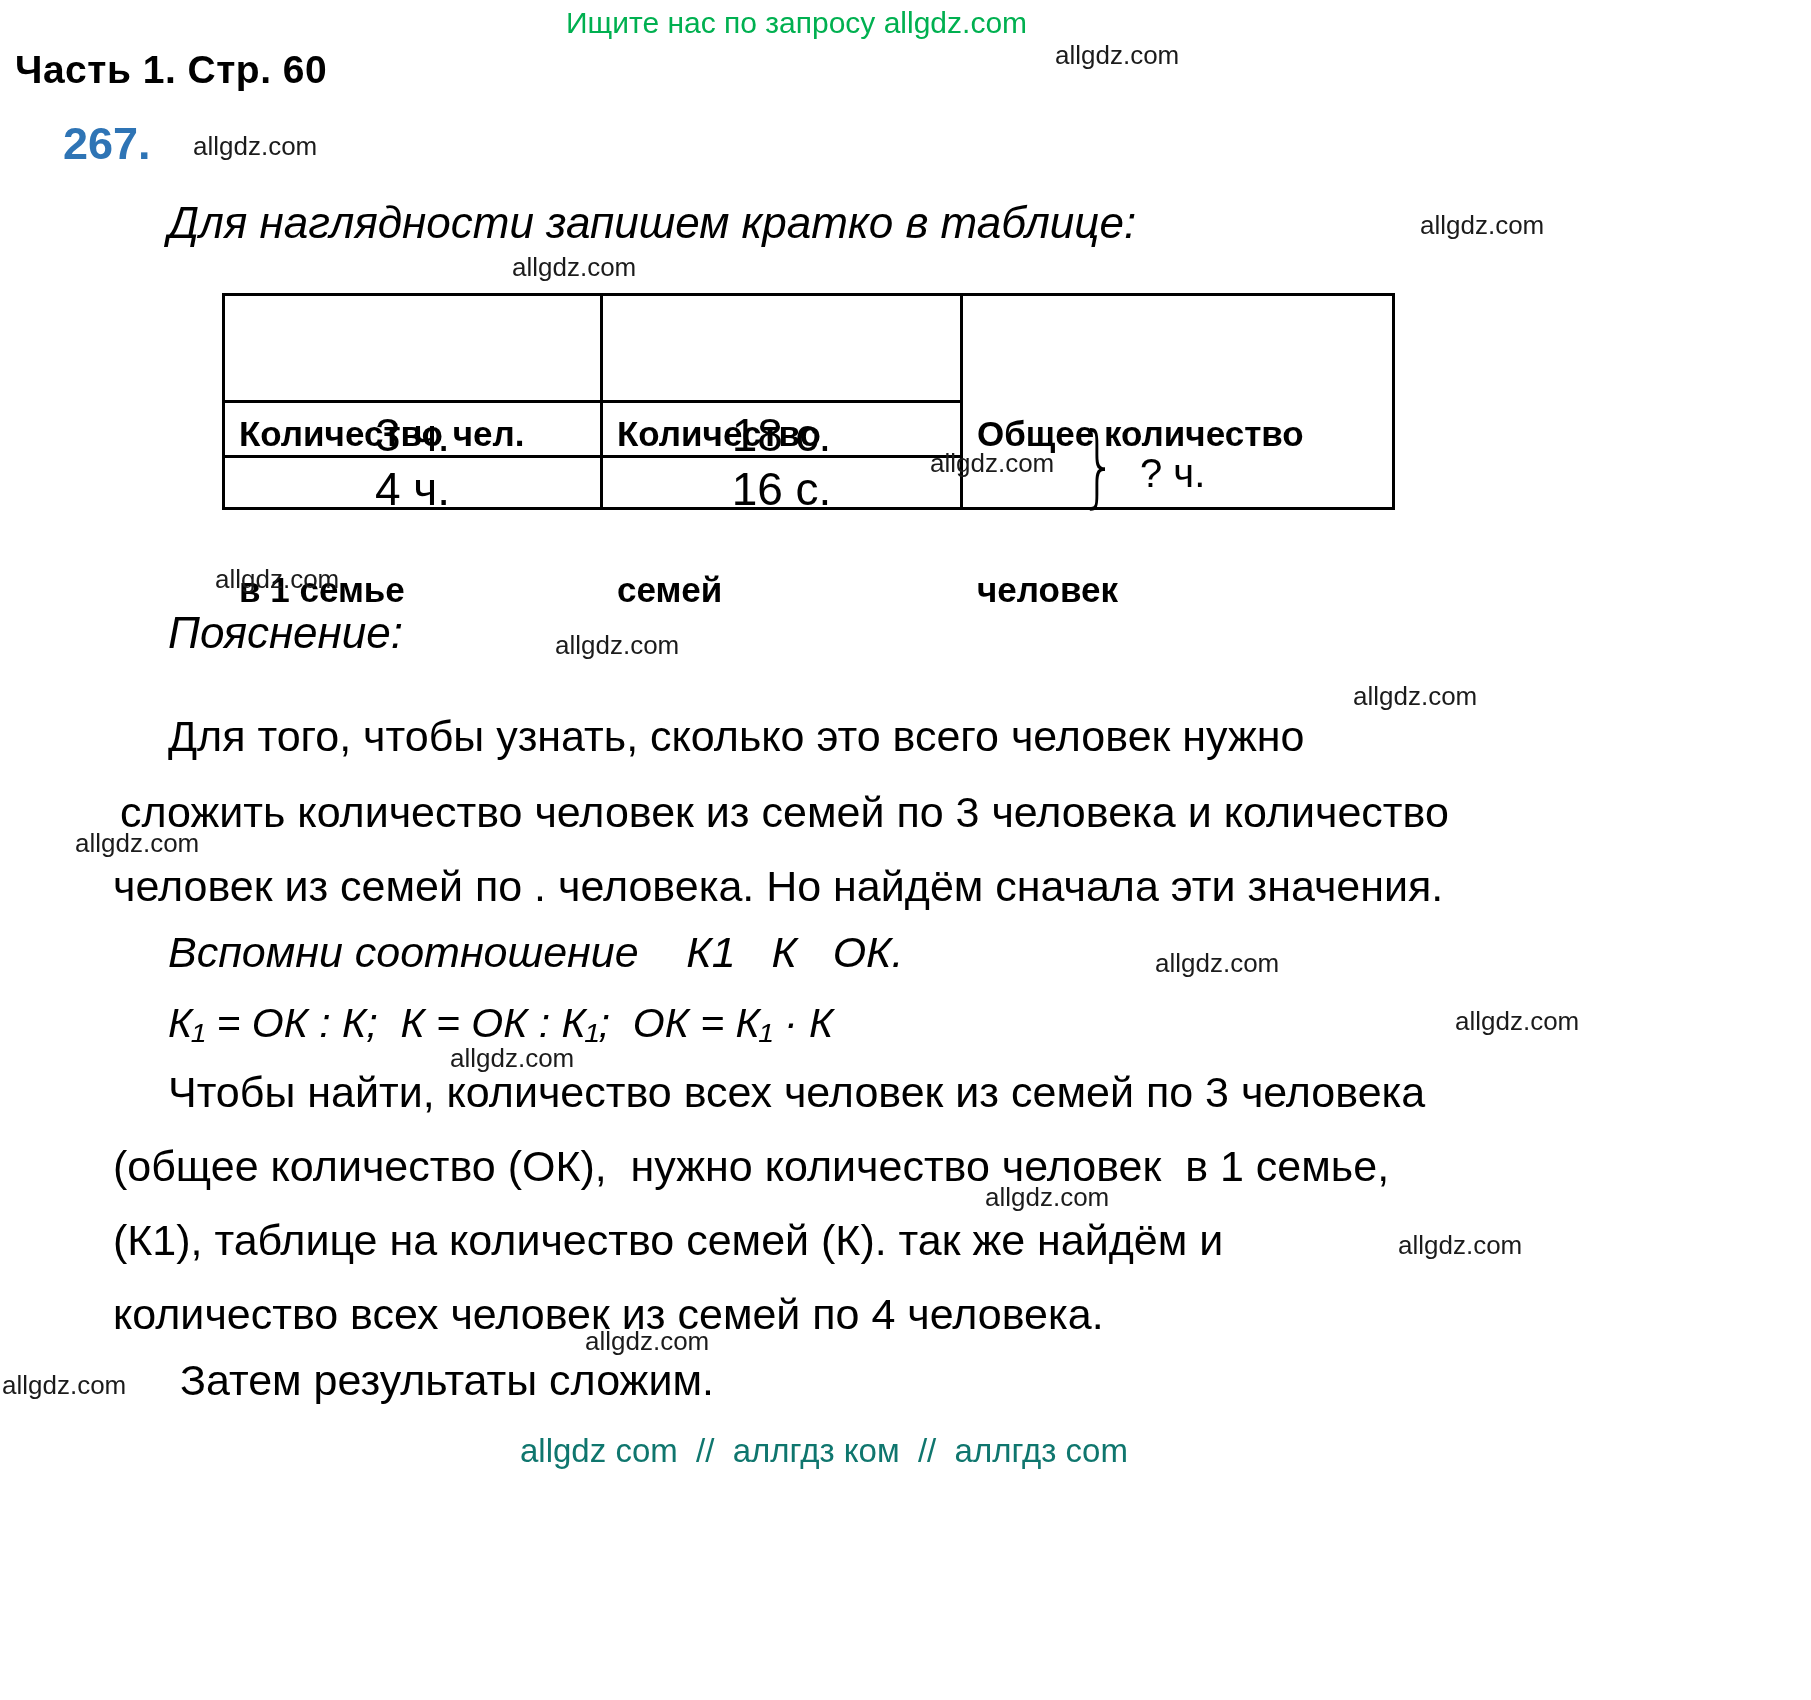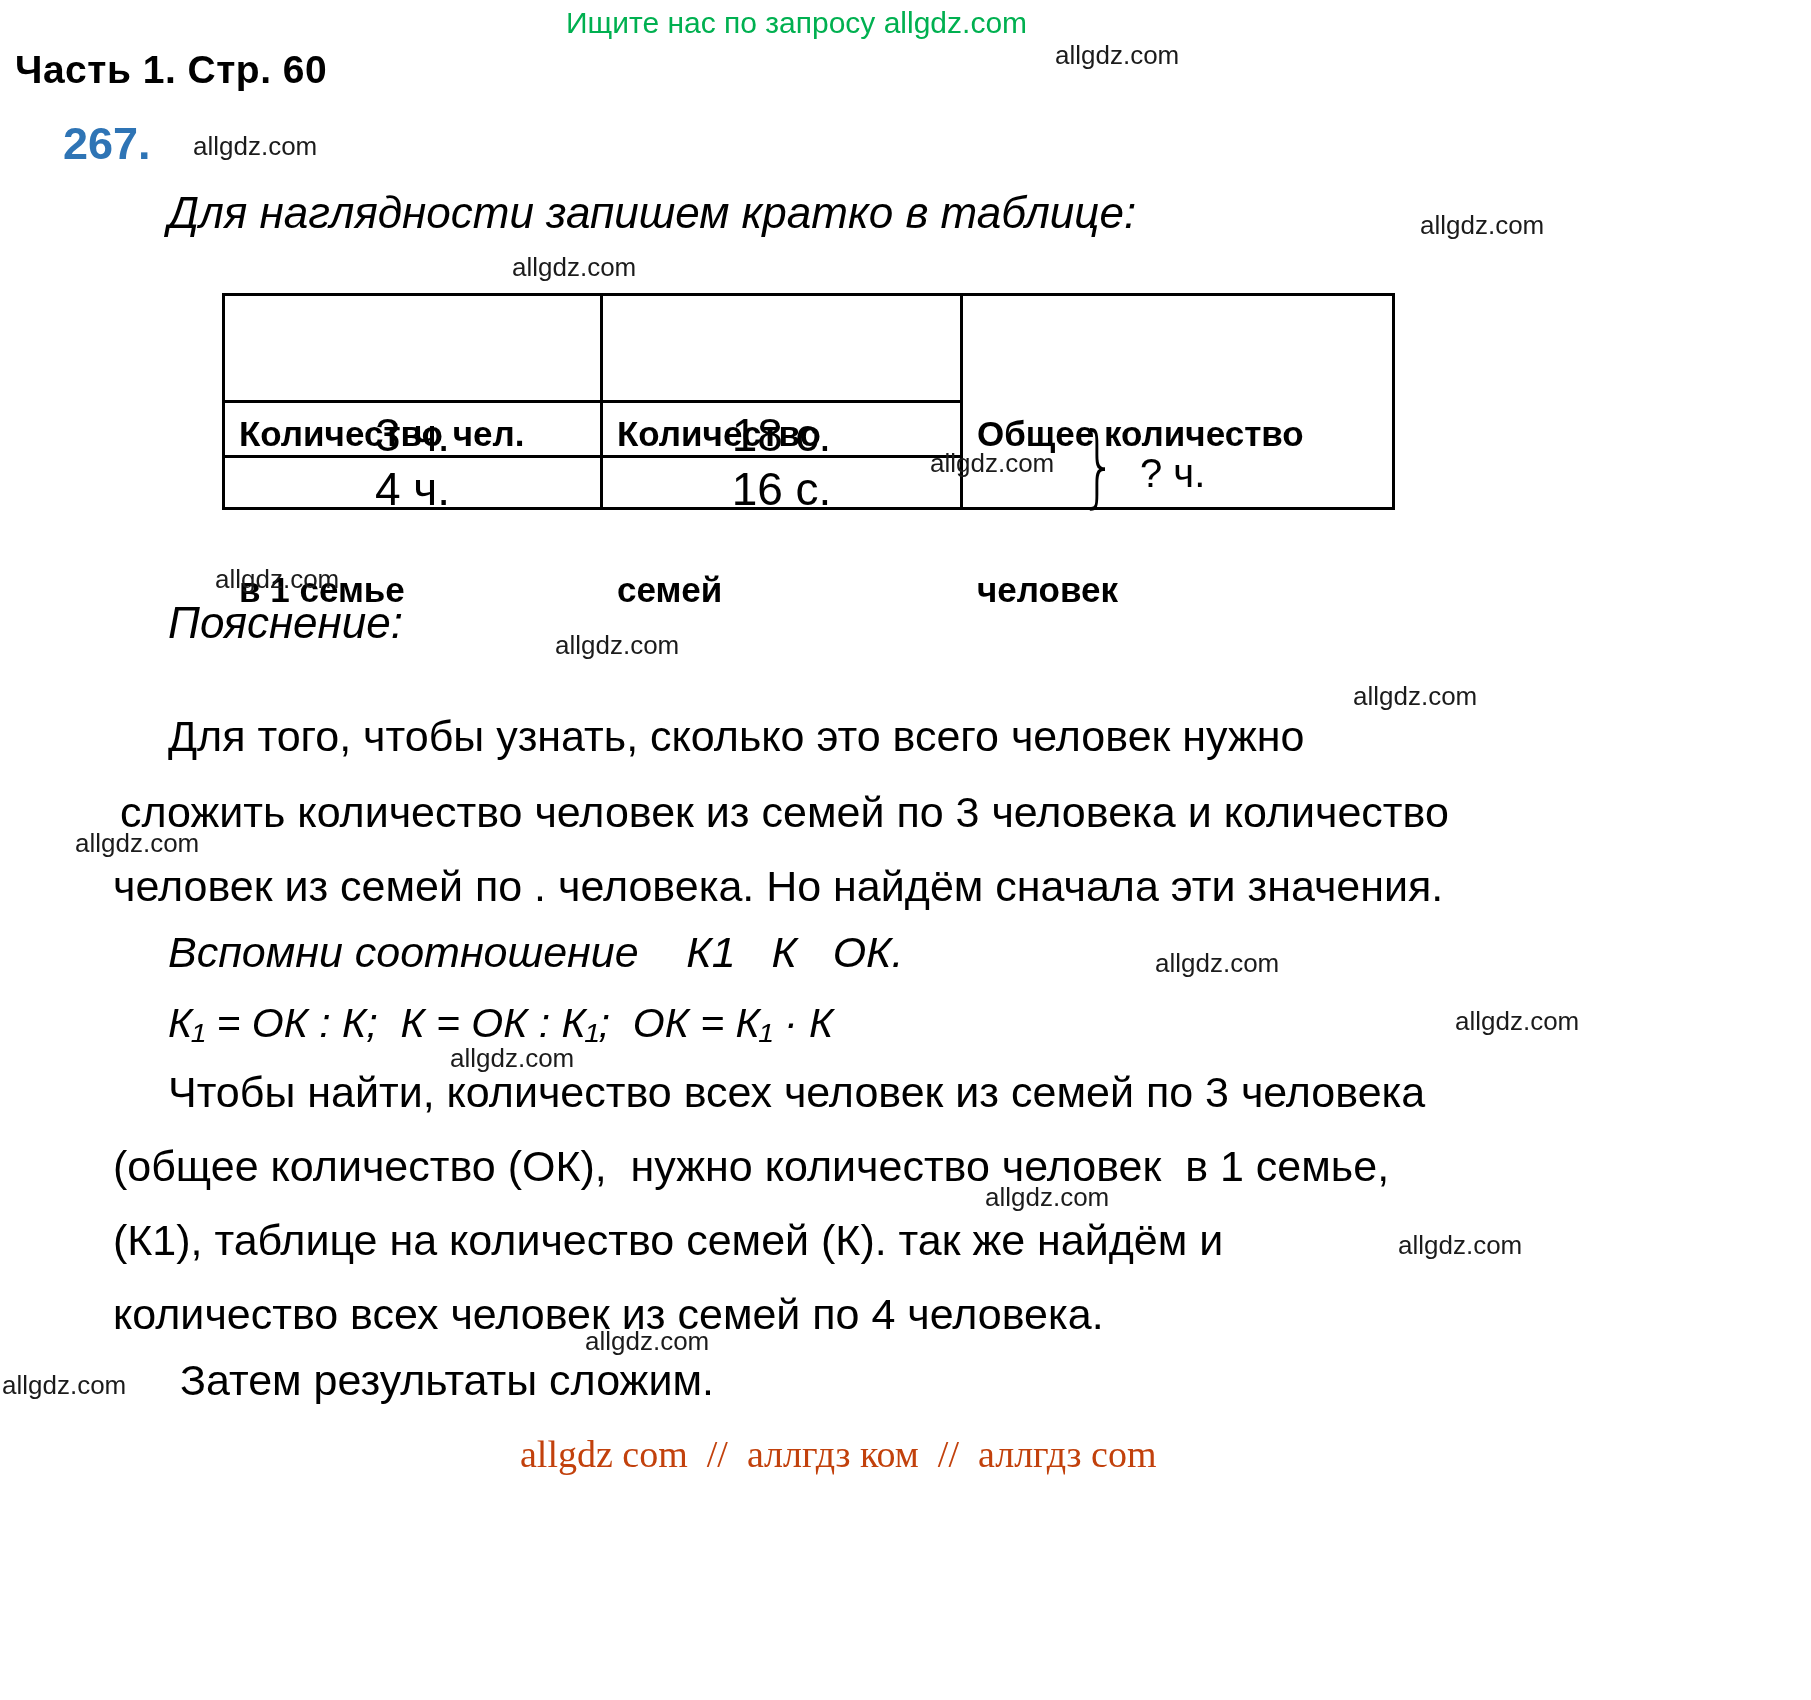--- a/index.html
+++ b/index.html
@@ -11,25 +11,25 @@
   }
   .abs { position:absolute; white-space:pre; }
   .wm {
     position:absolute; white-space:pre; font-size:26px; color:#1b1b1b;
     z-index:6; letter-spacing:0px;
   }
   .banner { font-size:30px; color:#00b050; }
   .h1 { font-size:39px; font-weight:bold; letter-spacing:0.5px; }
   .num { font-size:45px; font-weight:bold; color:#2e74b5; }
   .it { font-style:italic; }
-  .intro { font-size:44px; }
+  .intro { font-size:44px;margin-top:10px; }
   .ptext { font-size:43px; }
   .recall { font-size:43px; }
   .formula { font-size:41px; }
-  .footer { font-size:38px; color:#c2410c;font-family:Liberation Serif, serif; }
+  .footer { font-size:33px; color:#0f766e; }
 
   
   .tbl { position:absolute; left:222px; top:293px; width:1173px; height:217px;
          border:3px solid #000; z-index:2; }
   .vline { position:absolute; top:0; bottom:0; width:3px; background:#000; }
   .hline { position:absolute; height:3px; background:#000; left:0; }
   .th { position:absolute; white-space:pre; font-weight:bold; font-size:35px; line-height:52px; }
   .td { position:absolute; white-space:pre; font-size:46px; text-align:center; }
   .brace { position:absolute; font-size:58px; font-weight:300;
            transform:scaleY(1.55); transform-origin:top; font-family:"DejaVu Sans",sans-serif; }

